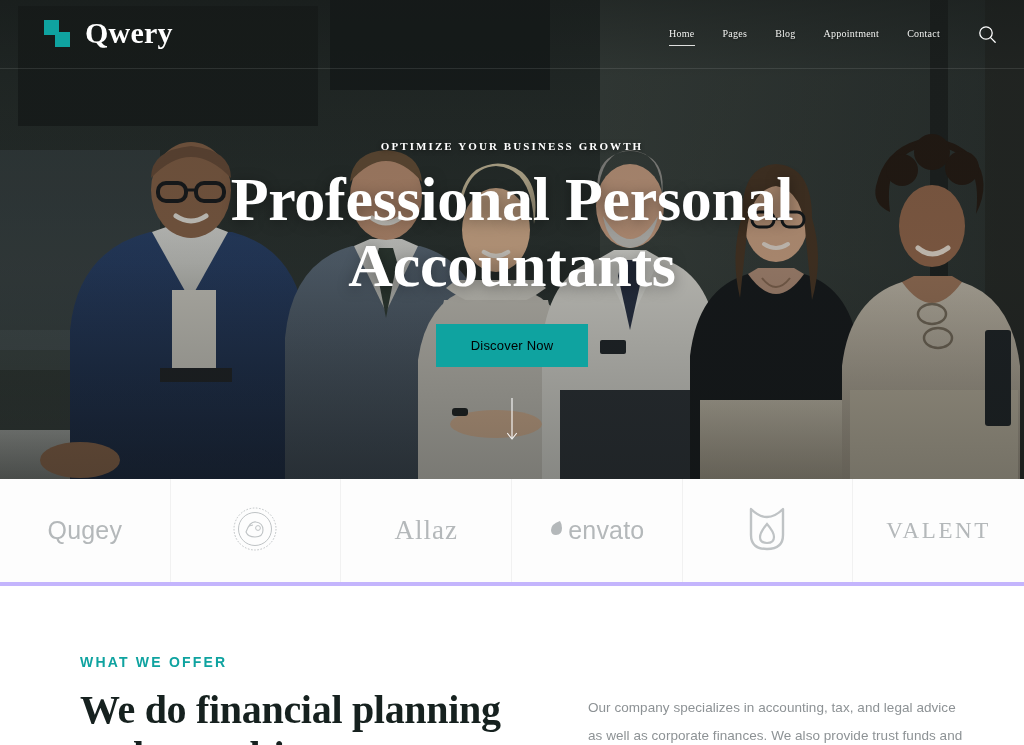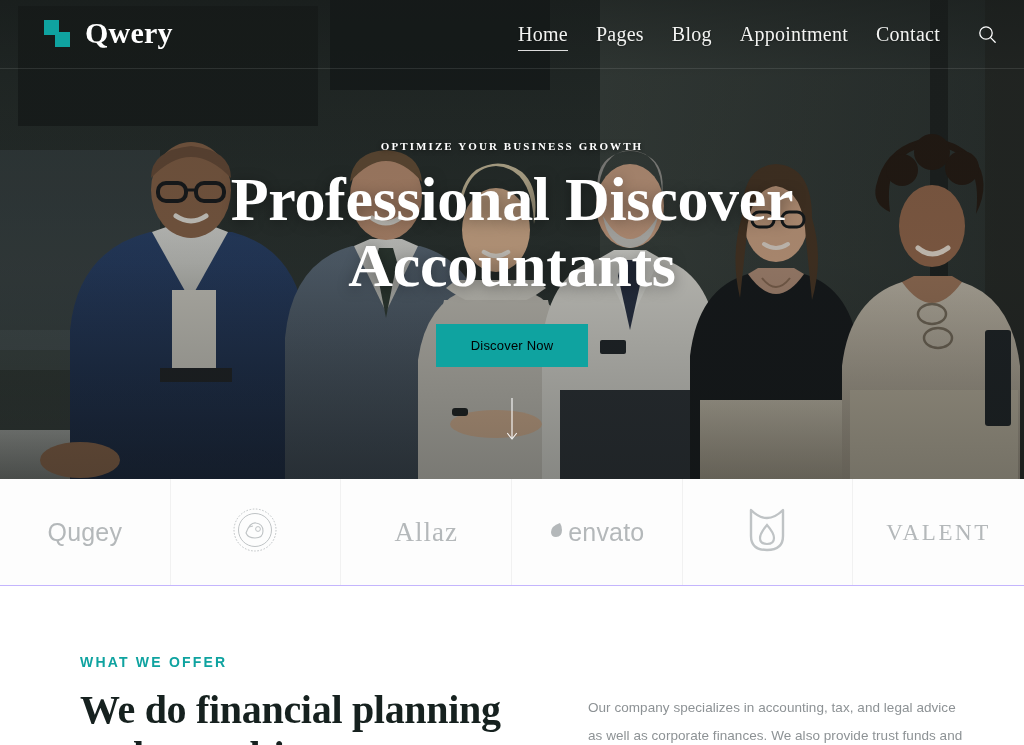--- a/index.html
+++ b/index.html
@@ -60,21 +60,21 @@
   }
 
   .nav {
     margin-left:auto;
     display:flex; align-items:center; gap:28px;
   }
   .nav-item {
     position:relative;
     color:#f2f3f1;
     font-family:"Liberation Serif", serif;
-    font-size:20px;
+    font-size:10px;
     letter-spacing:.25px;
     line-height:1;
     cursor:pointer;
     white-space:nowrap;
     text-shadow:0 1px 2px rgba(0,0,0,.35);
   }
   .nav-item.active::after {
     content:"";
     position:absolute; left:0; right:0; bottom:-7px; height:1.5px;
     background:rgba(255,255,255,.85);
@@ -150,21 +150,21 @@
   }
 
   
   .logos {
     position:relative;
     width:1024px;
     height:107px;
     background:#fdfdfd;
     display:grid;
     grid-template-columns:repeat(6, 1fr);
-    border-bottom:1px solid #c4b5fd;
+    border-bottom:4px solid #c4b5fd;
   }
   .logo-cell {
     display:flex; align-items:center; justify-content:center;
     border-right:1px solid #f1f1f1;
     cursor:pointer;
   }
   .logo-cell:last-child { border-right:none; }
   .logo-word {
     color:#b4b8ba;
     font-size:25px;
@@ -381,21 +381,21 @@
           </svg>
         </span>
 
       </nav>
     </header>
     <div class="header-rule"></div>
 
     <div class="hero-copy">
       <div class="hero-eyebrow">Optimize Your Business Growth</div>
       <h1 class="hero-title">
-        <span>Professional Discover</span><br>
+        <span>Professional Personal</span><br>
         <span>Accountants</span>
       </h1>
       <div class="hero-cta-wrap">
         <button class="hero-cta" style="background: rgb(15, 163, 160);">Discover Now</button>
       </div>
     </div>
 
     <div class="scroll-indicator">
       <svg width="14" height="46" viewBox="0 0 14 46" fill="none" aria-hidden="true">
         <line x1="7" y1="0" x2="7" y2="40" stroke="#ffffff" stroke-width="1.2" opacity=".9"></line>

